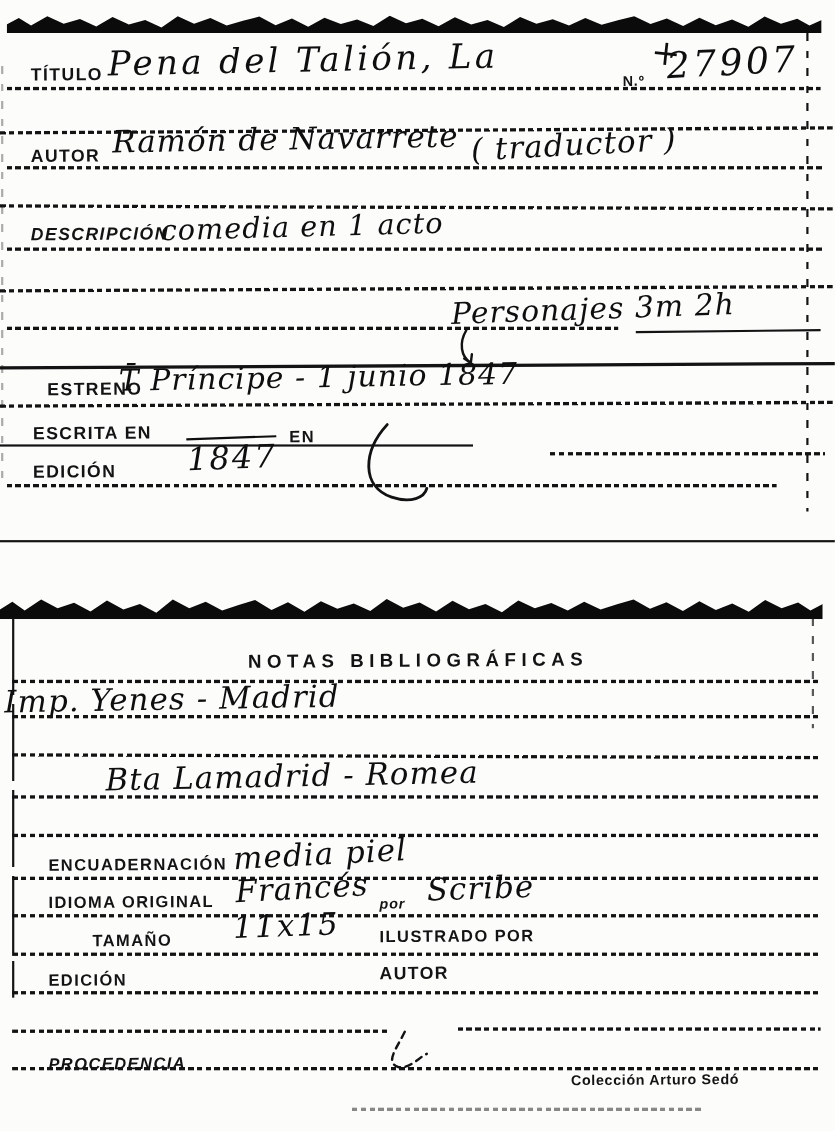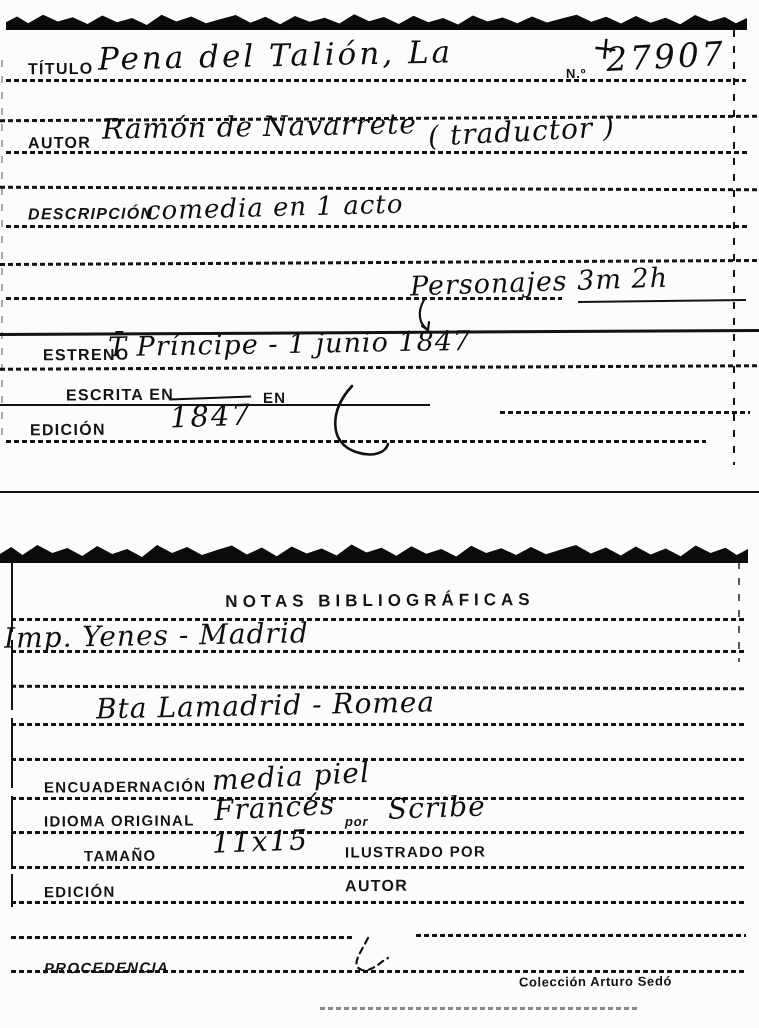--- a/index.html
+++ b/index.html
@@ -92,21 +92,21 @@
 <span class="hand" style="left:410px; top:268px; font-size:27px; letter-spacing:1px; transform:rotate(-2deg);">Personajes 3m 2h</span>
 <div class="dotted" style="left:6px; top:297px; width:556px;"></div>
 <div class="solid" style="left:578px; top:300px; width:168px; transform:rotate(-0.6deg);"></div>
 
 <div class="solid" style="left:0px; top:331px; width:759px; height:3px; transform:rotate(-0.3deg);"></div>
 
 <span class="lbl" style="left:30px; top:346px; font-size:16px;margin-left:13px;">ESTRENO</span>
 <span class="hand" style="left:108px; top:330px; font-size:27px; letter-spacing:1px; transform:rotate(-1deg);">T̄ Príncipe - 1 junio 1847</span>
 <div class="dotted" style="left:0px; top:366px; width:757px; transform:rotate(-0.25deg);"></div>
 
-<span class="lbl" style="left:30px; top:386px; font-size:16px;margin-left:36px;">ESCRITA EN</span>
+<span class="lbl" style="left:30px; top:386px; font-size:16px;">ESCRITA EN</span>
 <span class="lbl" style="left:263px; top:389px; font-size:15px;">EN</span>
 <div class="solid" style="left:0px; top:404px; width:430px;"></div>
 <div class="dotted" style="left:500px; top:411px; width:250px;"></div>
 
 <span class="lbl" style="left:30px; top:421px; font-size:16px;">EDICIÓN</span>
 <span class="hand" style="left:170px; top:402px; font-size:29px; letter-spacing:2px; text-decoration:overline; transform:rotate(-2deg);">1847</span>
 <div class="dotted" style="left:6px; top:440px; width:700px;"></div>
 
 <div class="solid" style="left:0px; top:491px; width:759px; height:2px;"></div>
 

